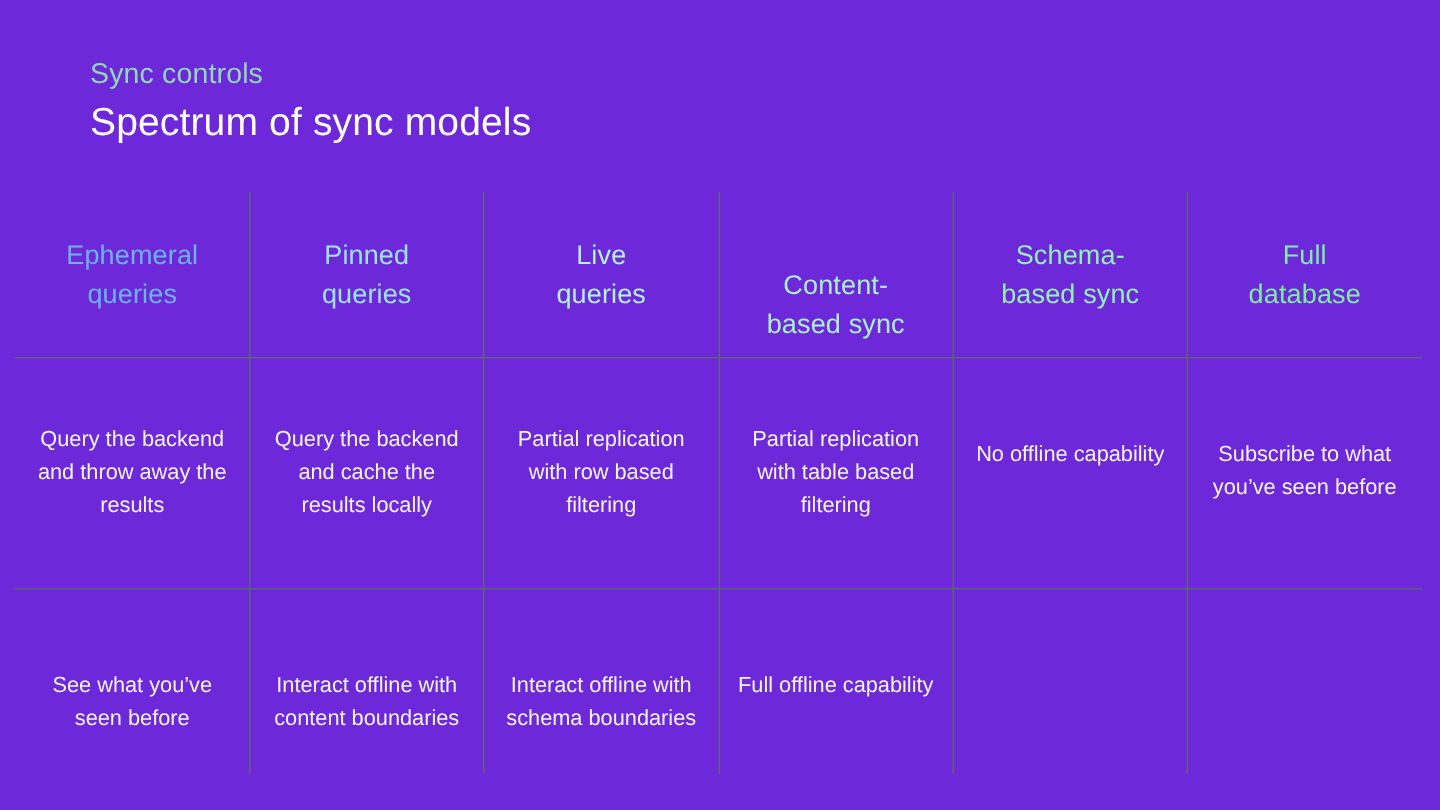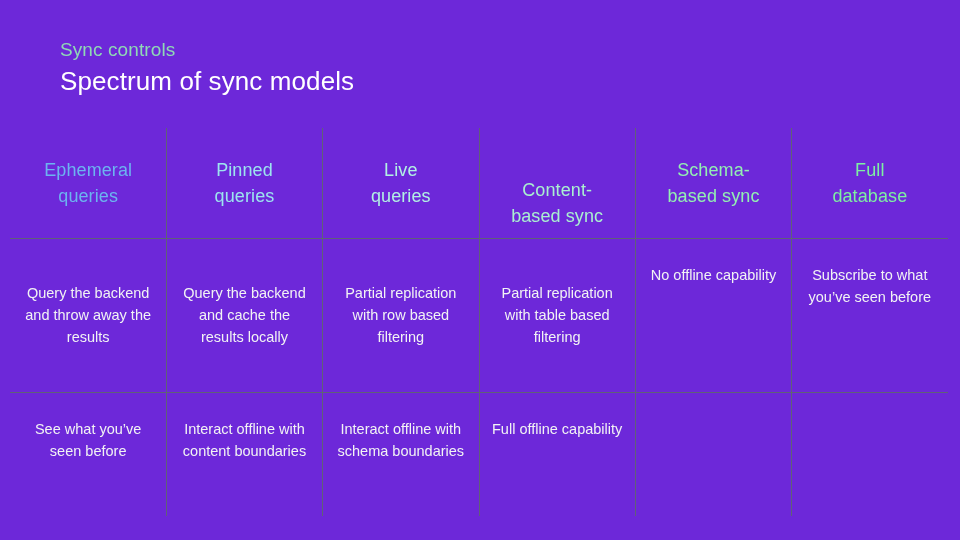--- a/index.html
+++ b/index.html
@@ -76,21 +76,21 @@
     line-height: 26px;
     letter-spacing: 0.1px;
   }
   .row-body .txt {
     font-size: 14.5px;
     line-height: 22px;
     color: #f2f3f4;
   }
   .row-head { align-items: center; }
   .row-body.r2 { align-items: center; justify-content: center; }
-  .row-body.r3 { align-items: flex-start; padding-top: 26px; }
+  .row-body.r3 { align-items: flex-start; padding-top: 26px; margin-top: 28px; }
 
   
   .vline {
     position: absolute;
     top: 0;
     width: 1px;
     height: 388px;
     background: #5e6a66;
     opacity: 0.85;
   }

